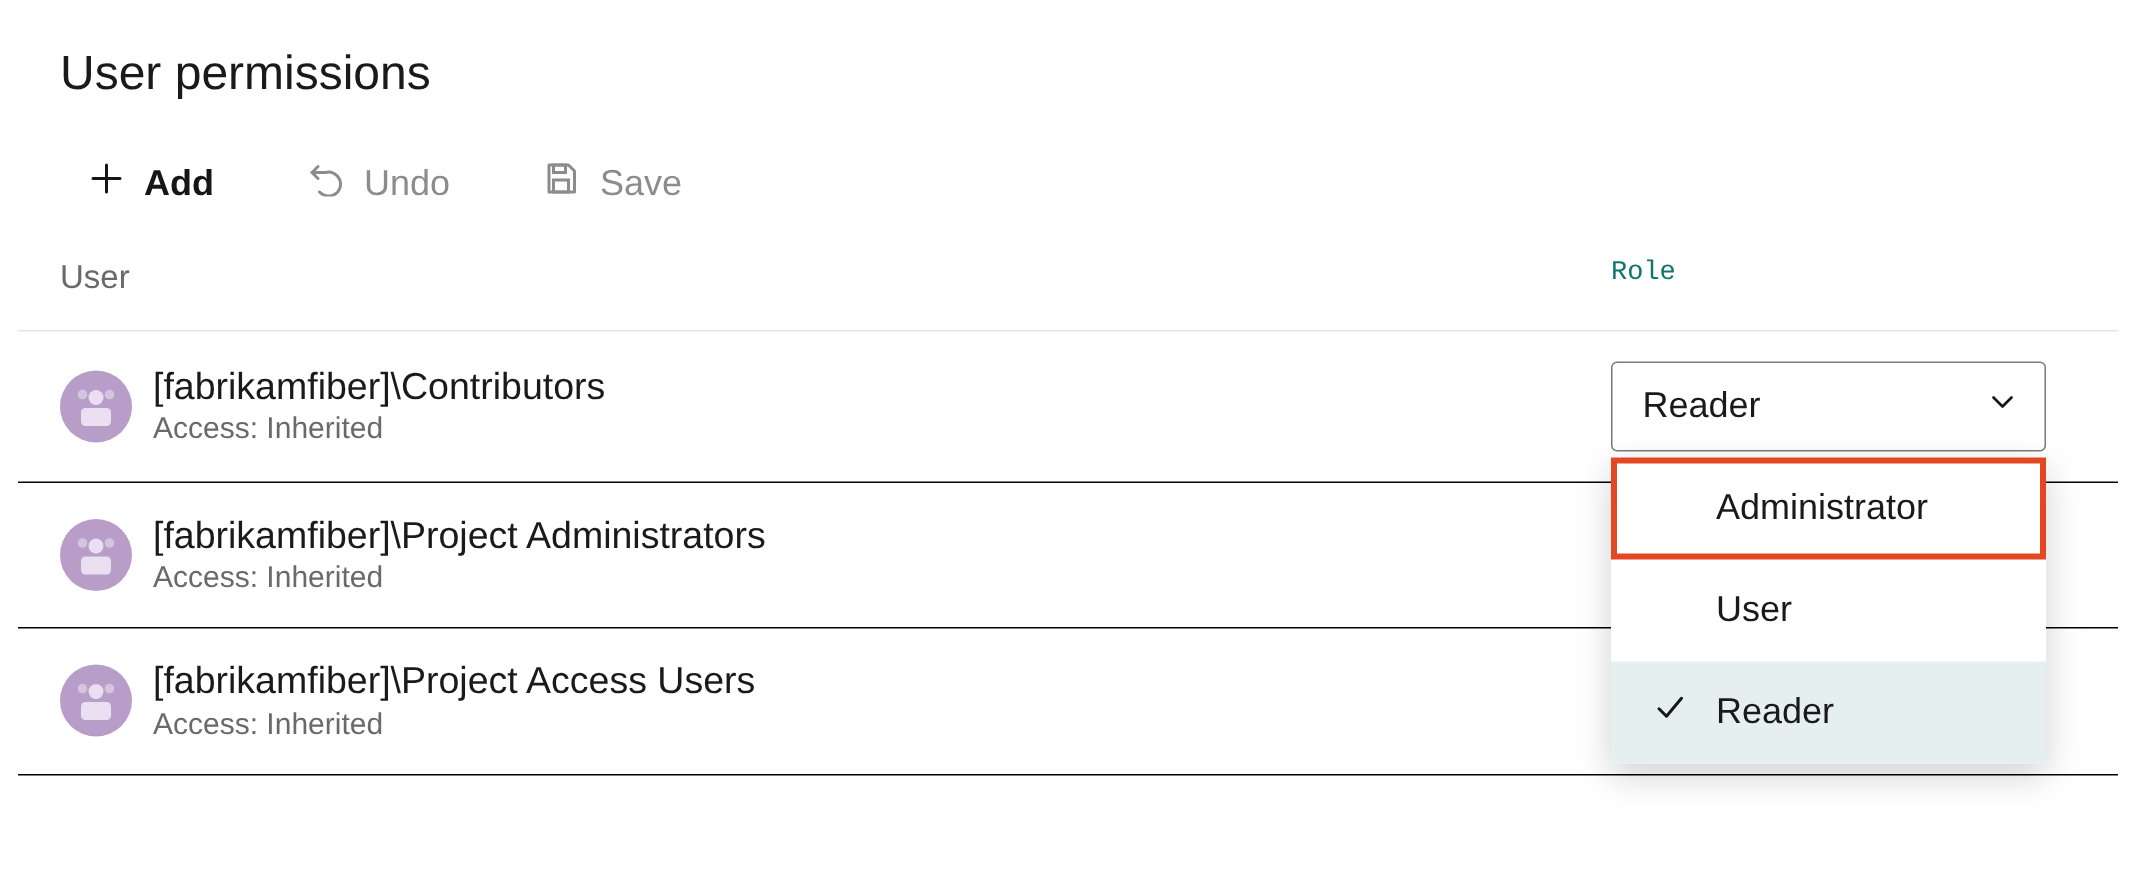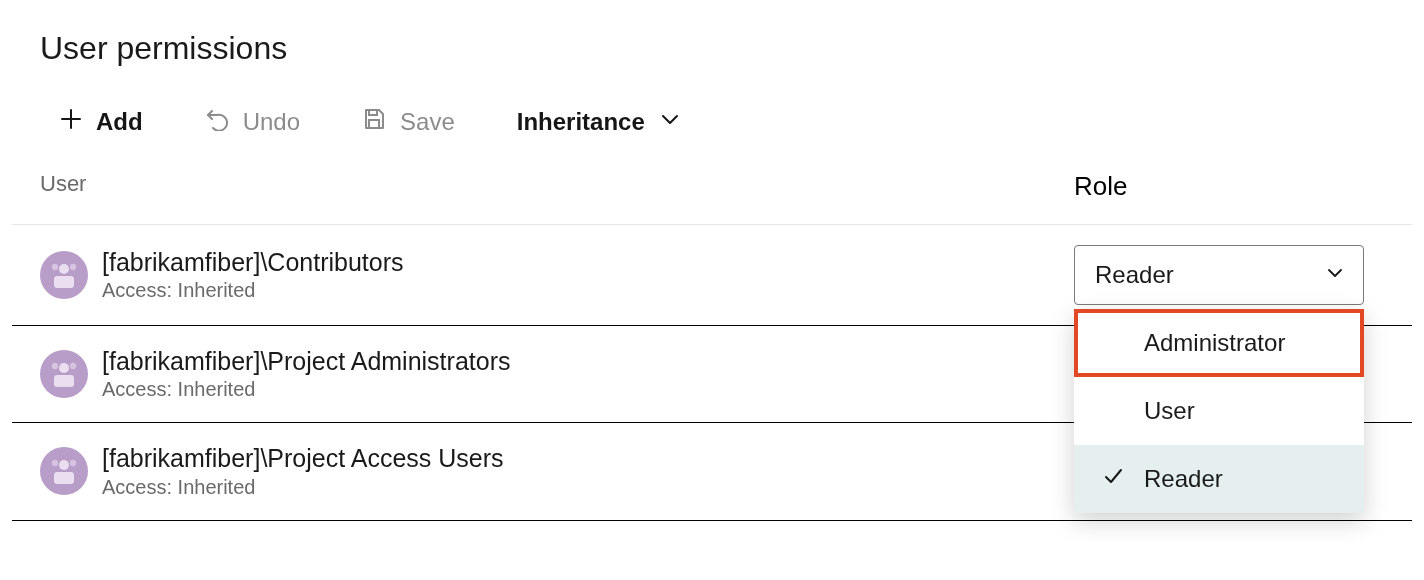--- a/index.html
+++ b/index.html
@@ -31,21 +31,21 @@
   }
   .tb-bold { font-weight: 600; color: #161616; }
   .tb-muted { color: #8c8c8c; }
   .tb-muted svg path, .tb-muted svg rect, .tb-muted svg line { stroke: #8c8c8c; }
   .header-row {
     display: flex;
     padding: 8px 28px 22px 28px;
     border-bottom: 1px solid #e6e6e6;
   }
   .header-user { font-size: 22px; color: #6a6a6a; flex: 1; }
-  .header-role { font-size: 26px; color: #000000; width: 310px; }
+  .header-role { font-size: 18px; color: #0f766e; width: 310px; font-family: Liberation Mono, monospace; }
   .rows { position: relative; }
   .row {
     display: flex;
     align-items: center;
     padding: 20px 28px;
     border-bottom: 1px solid #000000;
   }
   .avatar {
     width: 48px; height: 48px;
     border-radius: 50%;
@@ -127,28 +127,20 @@
     </div>
     <div class="tb-item tb-muted">
       <span>
         <svg width="24" height="24" viewBox="0 0 24 24" fill="none">
             <path d="M4 3 H17 L21 7 V21 H4 Z" stroke="#8c8c8c" stroke-width="2" stroke-linejoin="round"></path>
             <rect x="7" y="3" width="8" height="5" stroke="#8c8c8c" stroke-width="2"></rect>
             <rect x="7" y="13" width="10" height="8" stroke="#8c8c8c" stroke-width="2"></rect>
           </svg>
       </span>
       <span>Save</span>
-    </div>
-    <div class="tb-item tb-bold">
-      <span>Inheritance</span>
-      <span>
-        <svg width="22" height="22" viewBox="0 0 22 22">
-            <path d="M4 8 L11 15 L18 8" stroke="#161616" stroke-width="2" fill="none" stroke-linecap="round" stroke-linejoin="round"></path>
-          </svg>
-      </span>
     </div>
   </div>
 
   <div class="header-row">
     <div class="header-user">User</div>
     <div class="header-role">Role</div>
   </div>
 
   <div class="rows">
 

